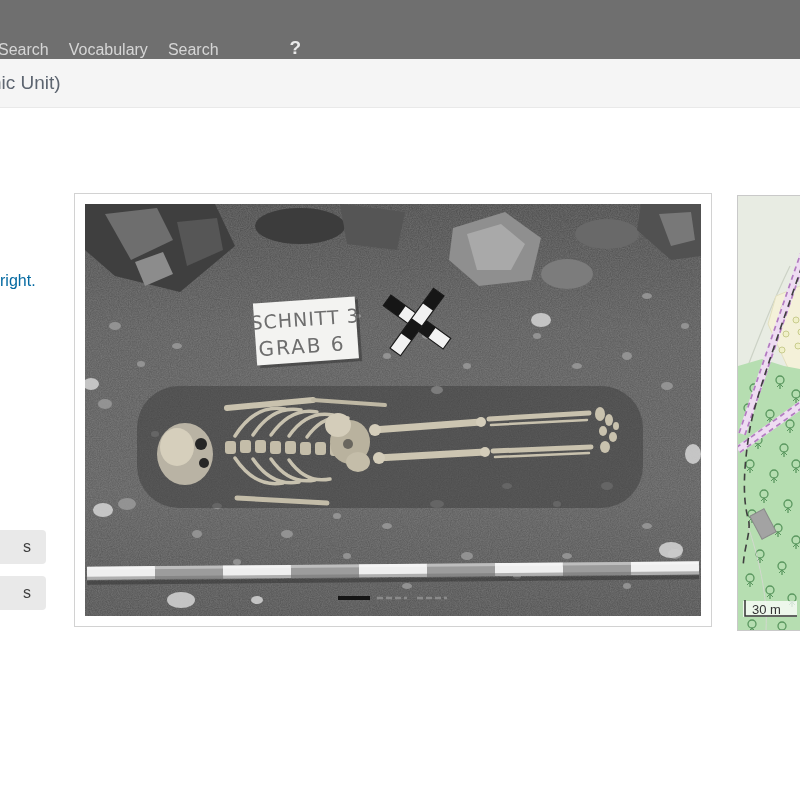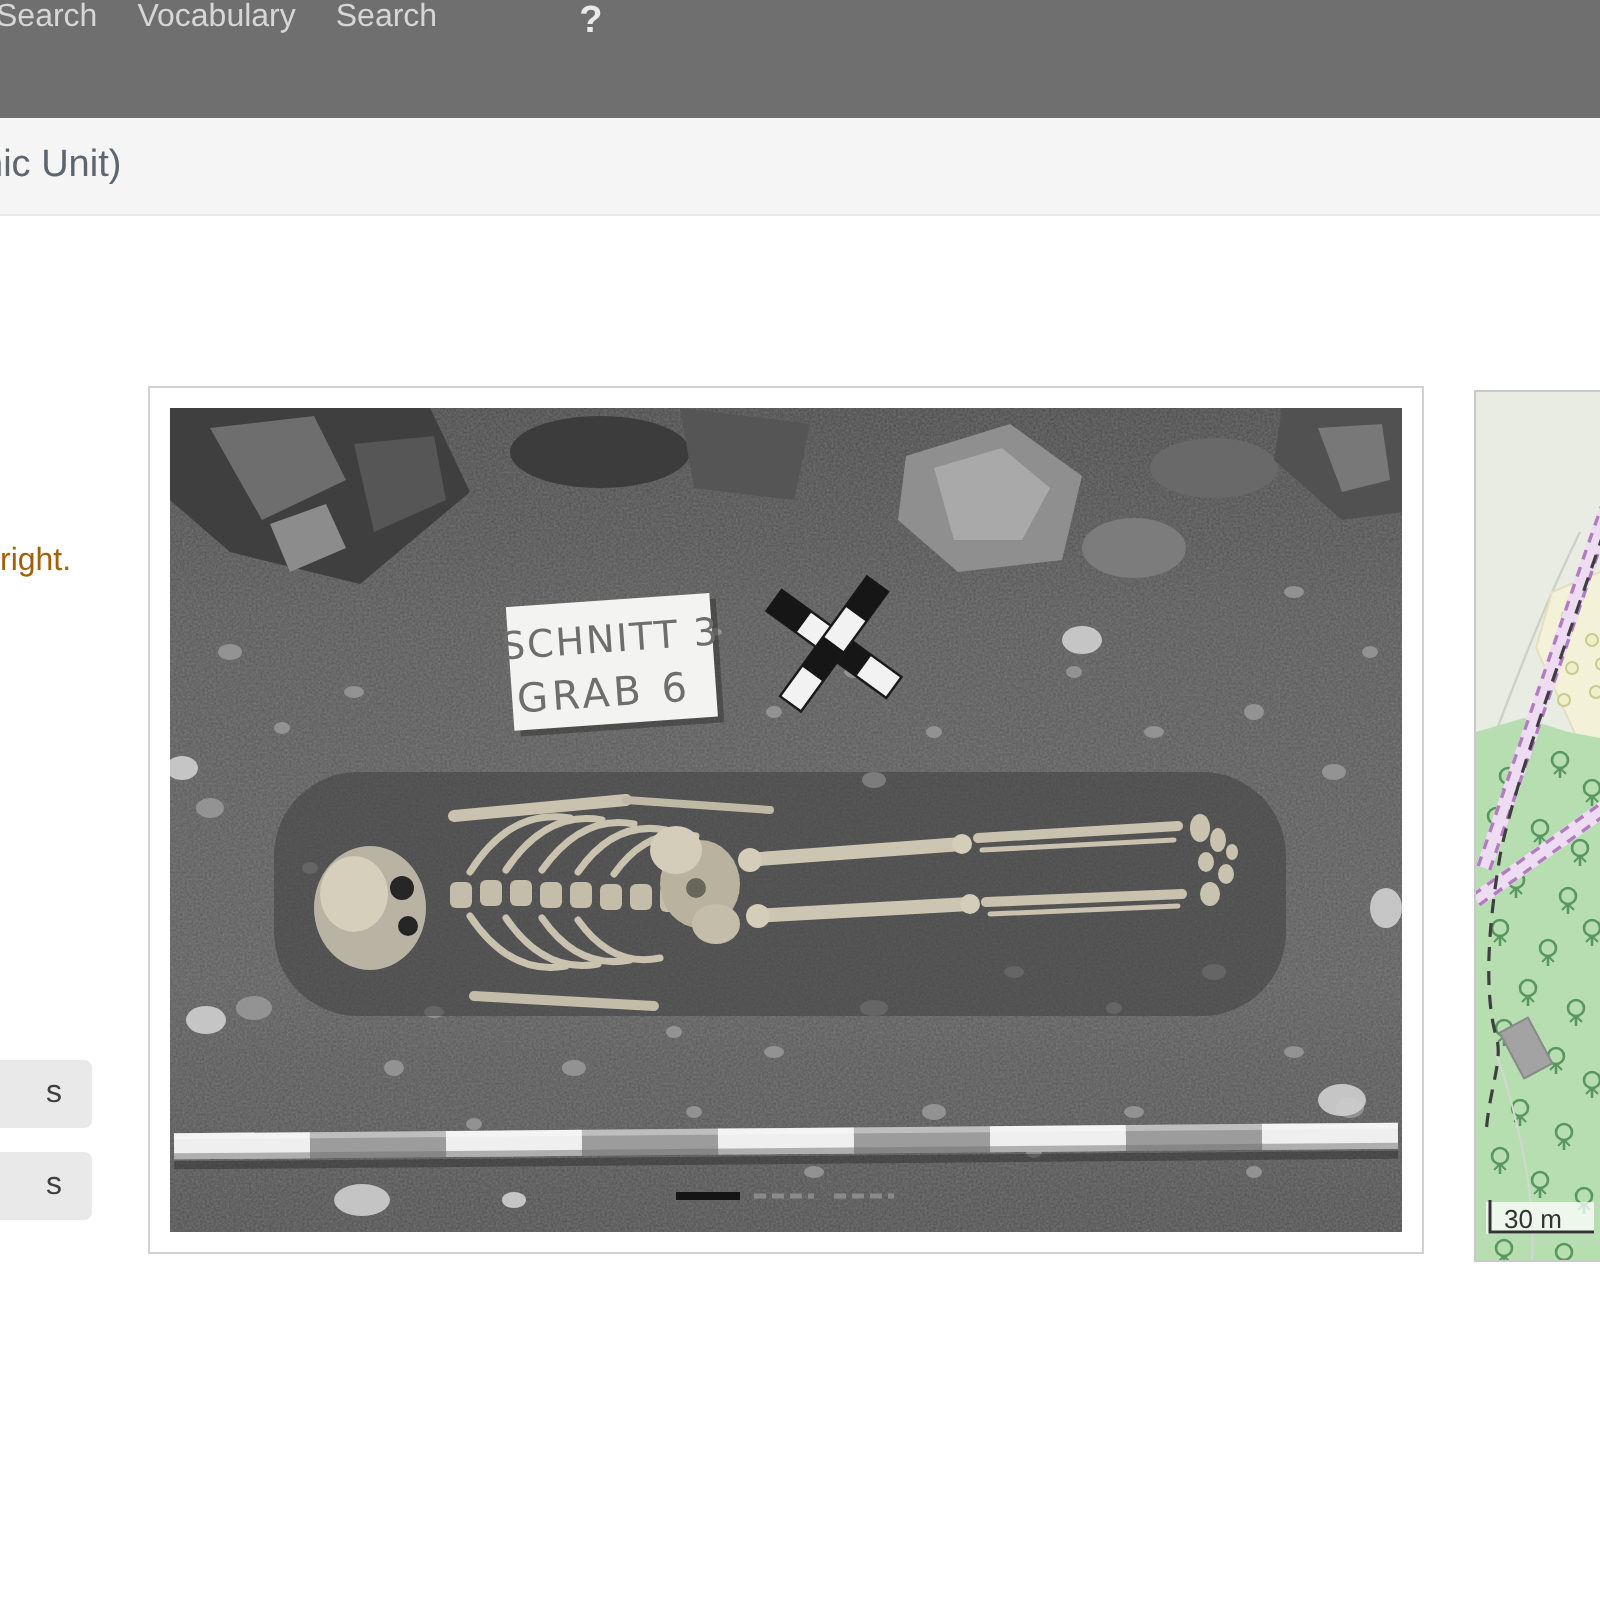--- a/index.html
+++ b/index.html
@@ -4,41 +4,41 @@
 <style>
   html,body{margin:0;padding:0;}
   body{
     width:800px;height:800px;position:relative;overflow:hidden;
     background:#ffffff;
     font-family:"Liberation Sans", sans-serif;
   }
   
   .navbar{
     position:absolute;left:0;top:0;width:800px;height:59px;
-    background:#6f6f6f;display:flex;align-items:flex-start;
+    background:#6f6f6f;display:flex;align-items:flex-end;
   }
   .nav-item{
     color:#d6d6d6;font-size:16px;margin-right:20px;cursor:pointer;white-space:nowrap;
   }
   .nav-item:first-child{margin-left:-2px;}
   .nav-help{
     color:#e9e9e9;font-size:19px;font-weight:bold;margin-left:51px;cursor:pointer;
   }
   
   .subheader{
     position:absolute;left:0;top:59px;width:800px;height:48px;
     background:#f5f5f5;border-bottom:1px solid #e9e9e9;
     display:flex;align-items:center;
   }
   .subheader-title{
     margin-left:-9px;font-size:19px;color:#5d6570;white-space:nowrap;
   }
   
   .frag-text{
-    position:absolute;left:0;top:272px;font-size:16px;color:#a16207;
+    position:absolute;left:0;top:272px;font-size:16px;color:#0369a1;
   }
   .side-btn{
     position:absolute;left:-64px;width:110px;height:34px;
     background:#e9e9e9;border:none;border-radius:4px;
     display:flex;align-items:center;justify-content:flex-end;
     padding:0 15px 0 0;font-size:16px;color:#3f3f3f;
     font-family:"Liberation Sans", sans-serif;cursor:pointer;
   }
   .side-btn.b1{top:530px;}
   .side-btn.b2{top:576px;}

